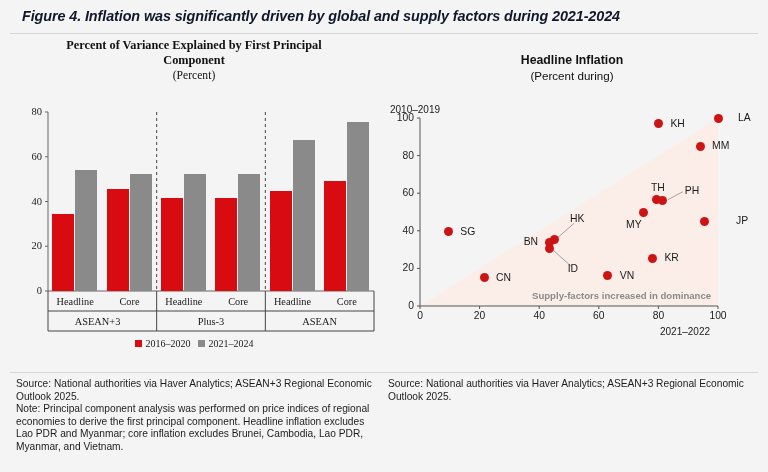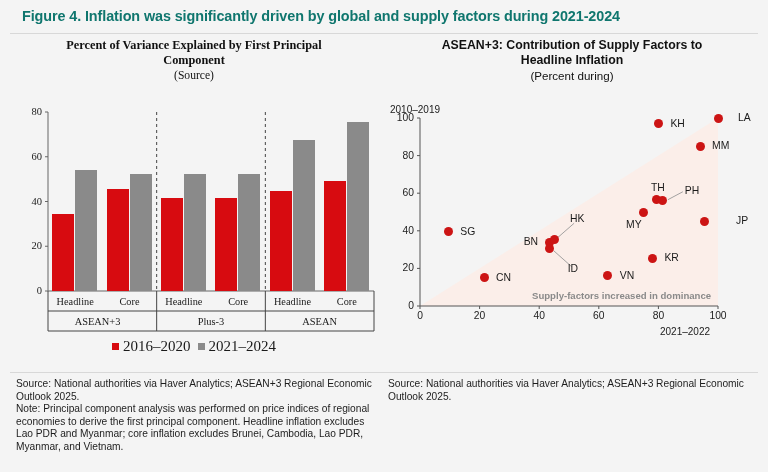--- a/index.html
+++ b/index.html
@@ -9,22 +9,22 @@
     background:#f4f4f4;
     font-family:"Liberation Sans", sans-serif;
     color:#1a1a1a;
     overflow:hidden;
   }
   #figure-root { position:relative; width:768px; height:472px; background:#f4f4f4; }
 
   
   #figure-title {
     position:absolute; left:22px; top:8px; width:724px;
-    font-size:14.4px; font-weight:bold; color:#0f766e;
-    letter-spacing:-0.1px; white-space:nowrap;
+    font-size:14.4px; font-weight:bold; color:#0f172a;
+    letter-spacing:-0.1px; white-space:nowrap;font-style:italic;
   }
   #title-rule {
     position:absolute; left:10px; top:33px; width:748px; height:1px;
     background:#d8d8d8;
   }
 
   
   .panel { position:absolute; top:38px; height:330px; }
   #panel-left  { left:8px;   width:372px;font-family:Liberation Serif, serif; }
   #panel-right { left:382px; width:380px; }
@@ -52,21 +52,21 @@
     position:absolute; font-size:10.3px; color:#1a1a1a; text-align:center;
     line-height:11px;
   }
   .grp-label {
     position:absolute; font-size:10.4px; color:#1a1a1a; text-align:center;
     line-height:11px;
   }
   #bar-legend {
     position:absolute; left:0; top:300px; width:372px;
     display:flex; justify-content:center; gap:7px; align-items:center;
-    font-size:15px; color:#1a1a1a;
+    font-size:10px; color:#1a1a1a;
   }
   .legend-item { display:flex; align-items:center; gap:4px; }
   .legend-swatch { width:7px; height:7px; display:inline-block; }
 
   
   #scatter-plot {
     position:absolute; left:0; top:68px; width:380px; height:240px;
   }
   .axis-corner-label {
     position:absolute; font-size:10px; color:#1a1a1a; white-space:nowrap;
@@ -110,21 +110,21 @@
 <div id="figure-root">
 
   <div id="figure-title">Figure 4. Inflation was significantly driven by global and supply factors during 2021-2024</div>
   <div id="title-rule"></div>
 
   <div class="panel" id="panel-left">
     <div class="panel-title">
       <span>Percent of Variance Explained by First Principal</span><br>
       <span>Component</span>
     </div>
-    <div class="panel-subtitle">(Source)</div>
+    <div class="panel-subtitle">(Percent)</div>
 
     <div id="bar-plot">
         <svg id="bar-axes" width="372" height="230">
           <line x1="40" y1="6" x2="40" y2="185" stroke="#666" stroke-width="1"></line>
           <line x1="40" y1="185" x2="366" y2="185" stroke="#666" stroke-width="1"></line>
           <line x1="37" y1="185" x2="40" y2="185" stroke="#666" stroke-width="1"></line>
           <line x1="37" y1="140.25" x2="40" y2="140.25" stroke="#666" stroke-width="1"></line>
           <line x1="37" y1="95.5" x2="40" y2="95.5" stroke="#666" stroke-width="1"></line>
           <line x1="37" y1="50.75" x2="40" y2="50.75" stroke="#666" stroke-width="1"></line>
           <line x1="37" y1="6" x2="40" y2="6" stroke="#666" stroke-width="1"></line>
@@ -172,21 +172,21 @@
         </div>
         <div class="legend-item">
           <span class="legend-swatch" style="background: rgb(138, 138, 138);"></span>
           <span>2021–2024</span>
         </div>
       </div>
   </div>
 
   <div class="panel" id="panel-right">
     <div class="panel-title">
-      <span>ASEAN+3: Contribution of Supply Factors to</span><br>
+      <br>
       <span>Headline Inflation</span>
     </div>
     <div class="panel-subtitle">(Percent during)</div>
 
     <div id="scatter-plot">
         <svg width="380" height="240" style="position: absolute; left: 0px; top: 0px;">
           <polygon points="38,200 336,12 336,200" fill="#fbeee9"></polygon>
           <line x1="38" y1="12" x2="38" y2="200" stroke="#555" stroke-width="1"></line>
           <line x1="38" y1="200" x2="336" y2="200" stroke="#555" stroke-width="1"></line>
           <line x1="35" y1="200" x2="38" y2="200" stroke="#555" stroke-width="1"></line>

